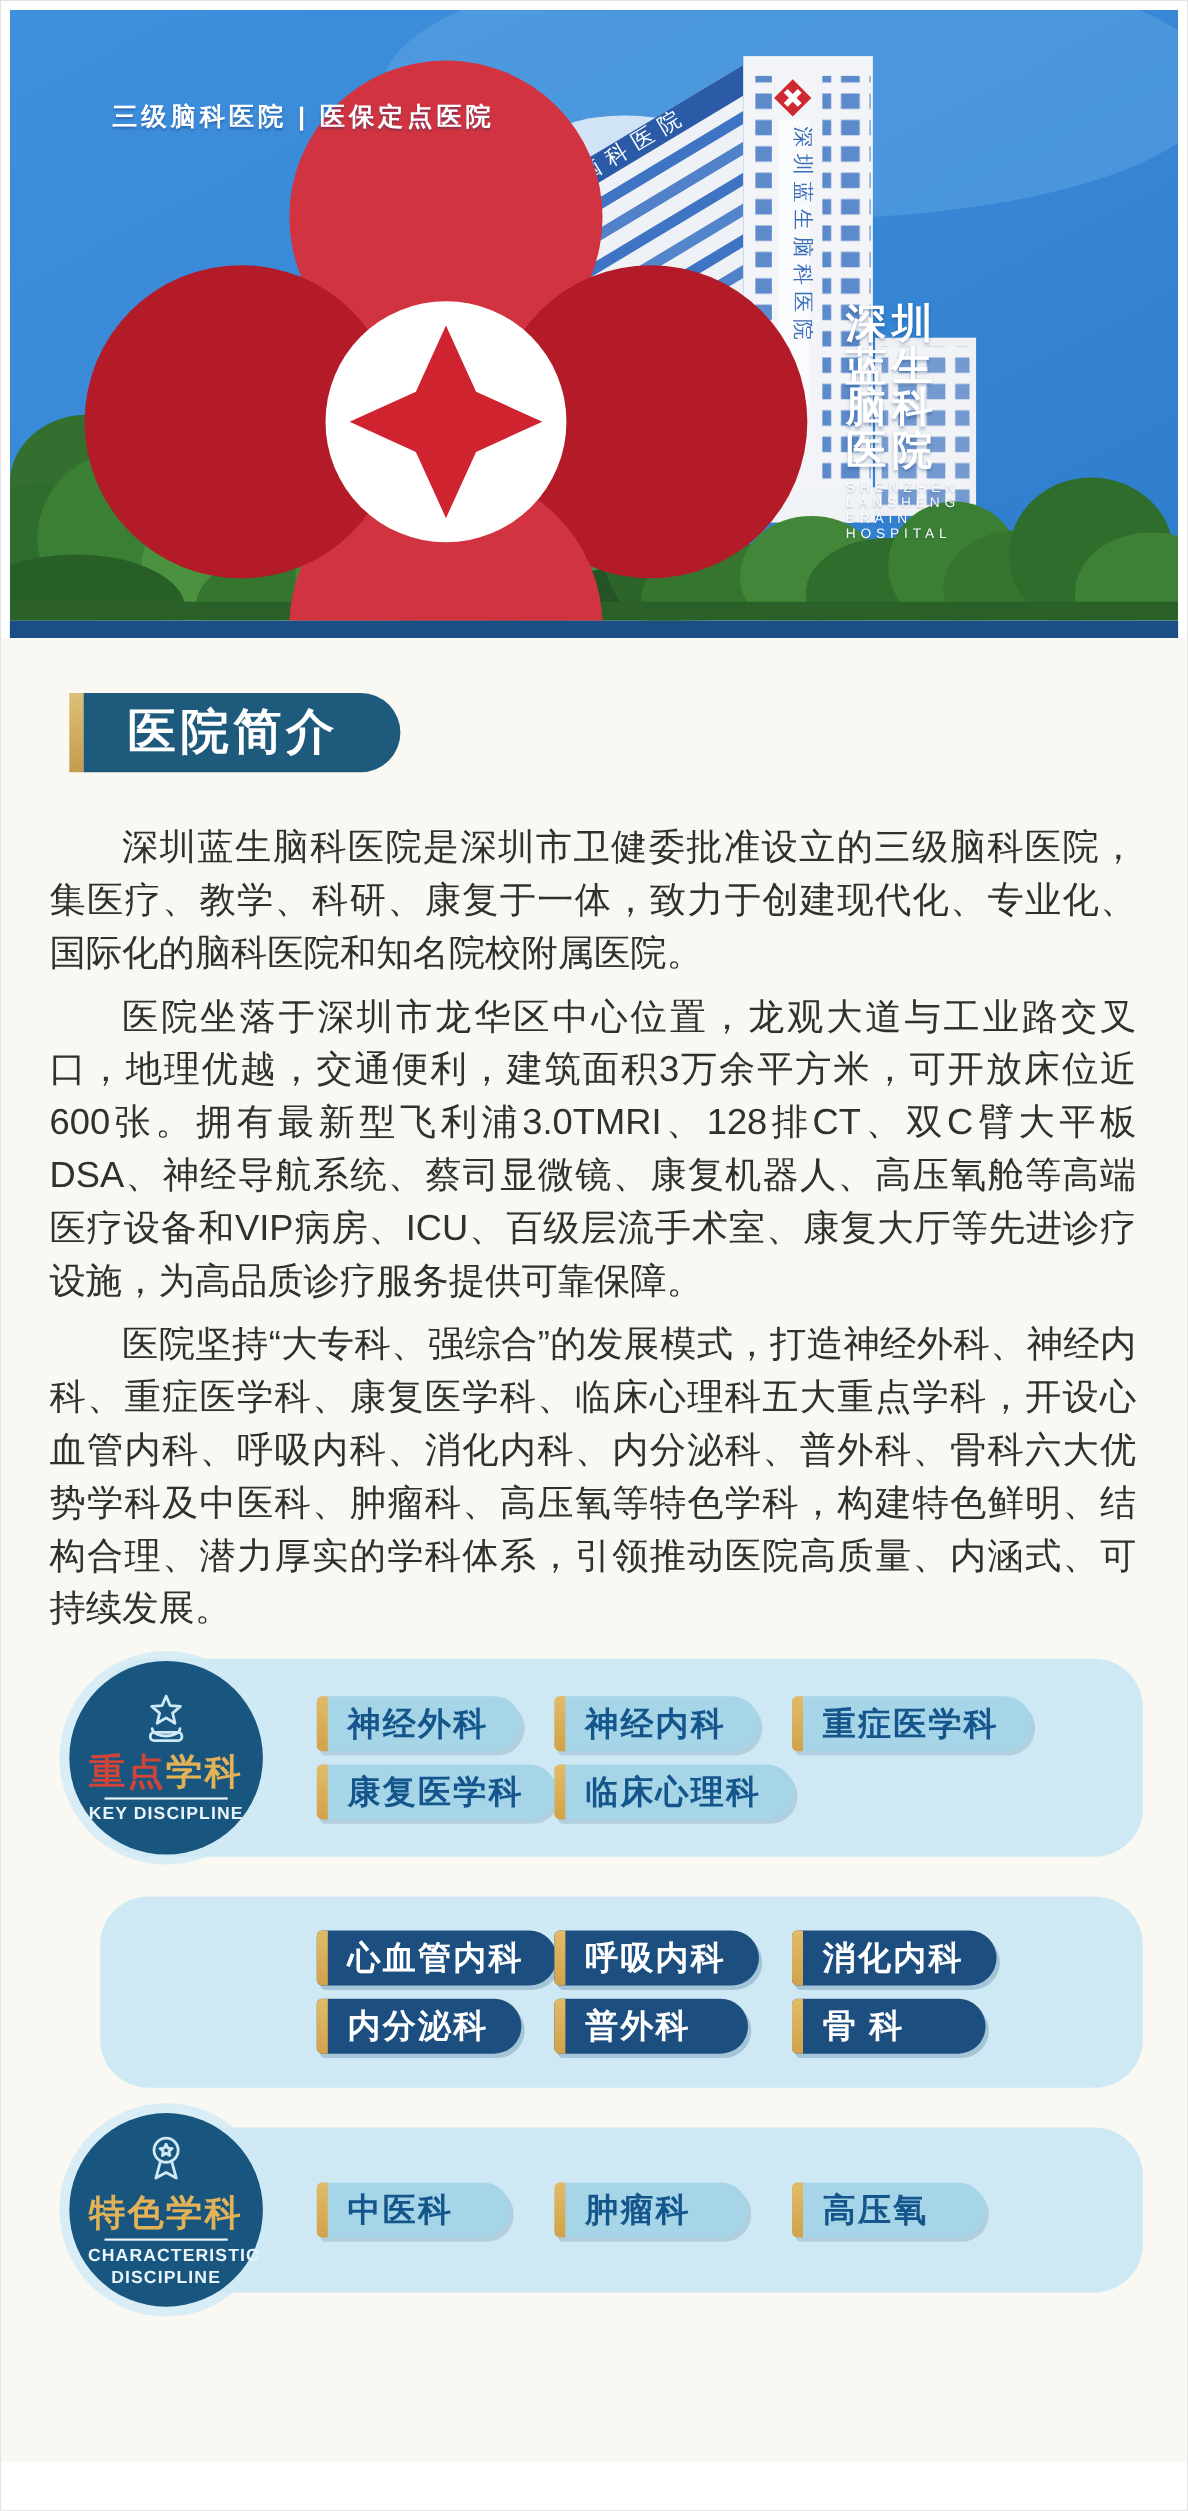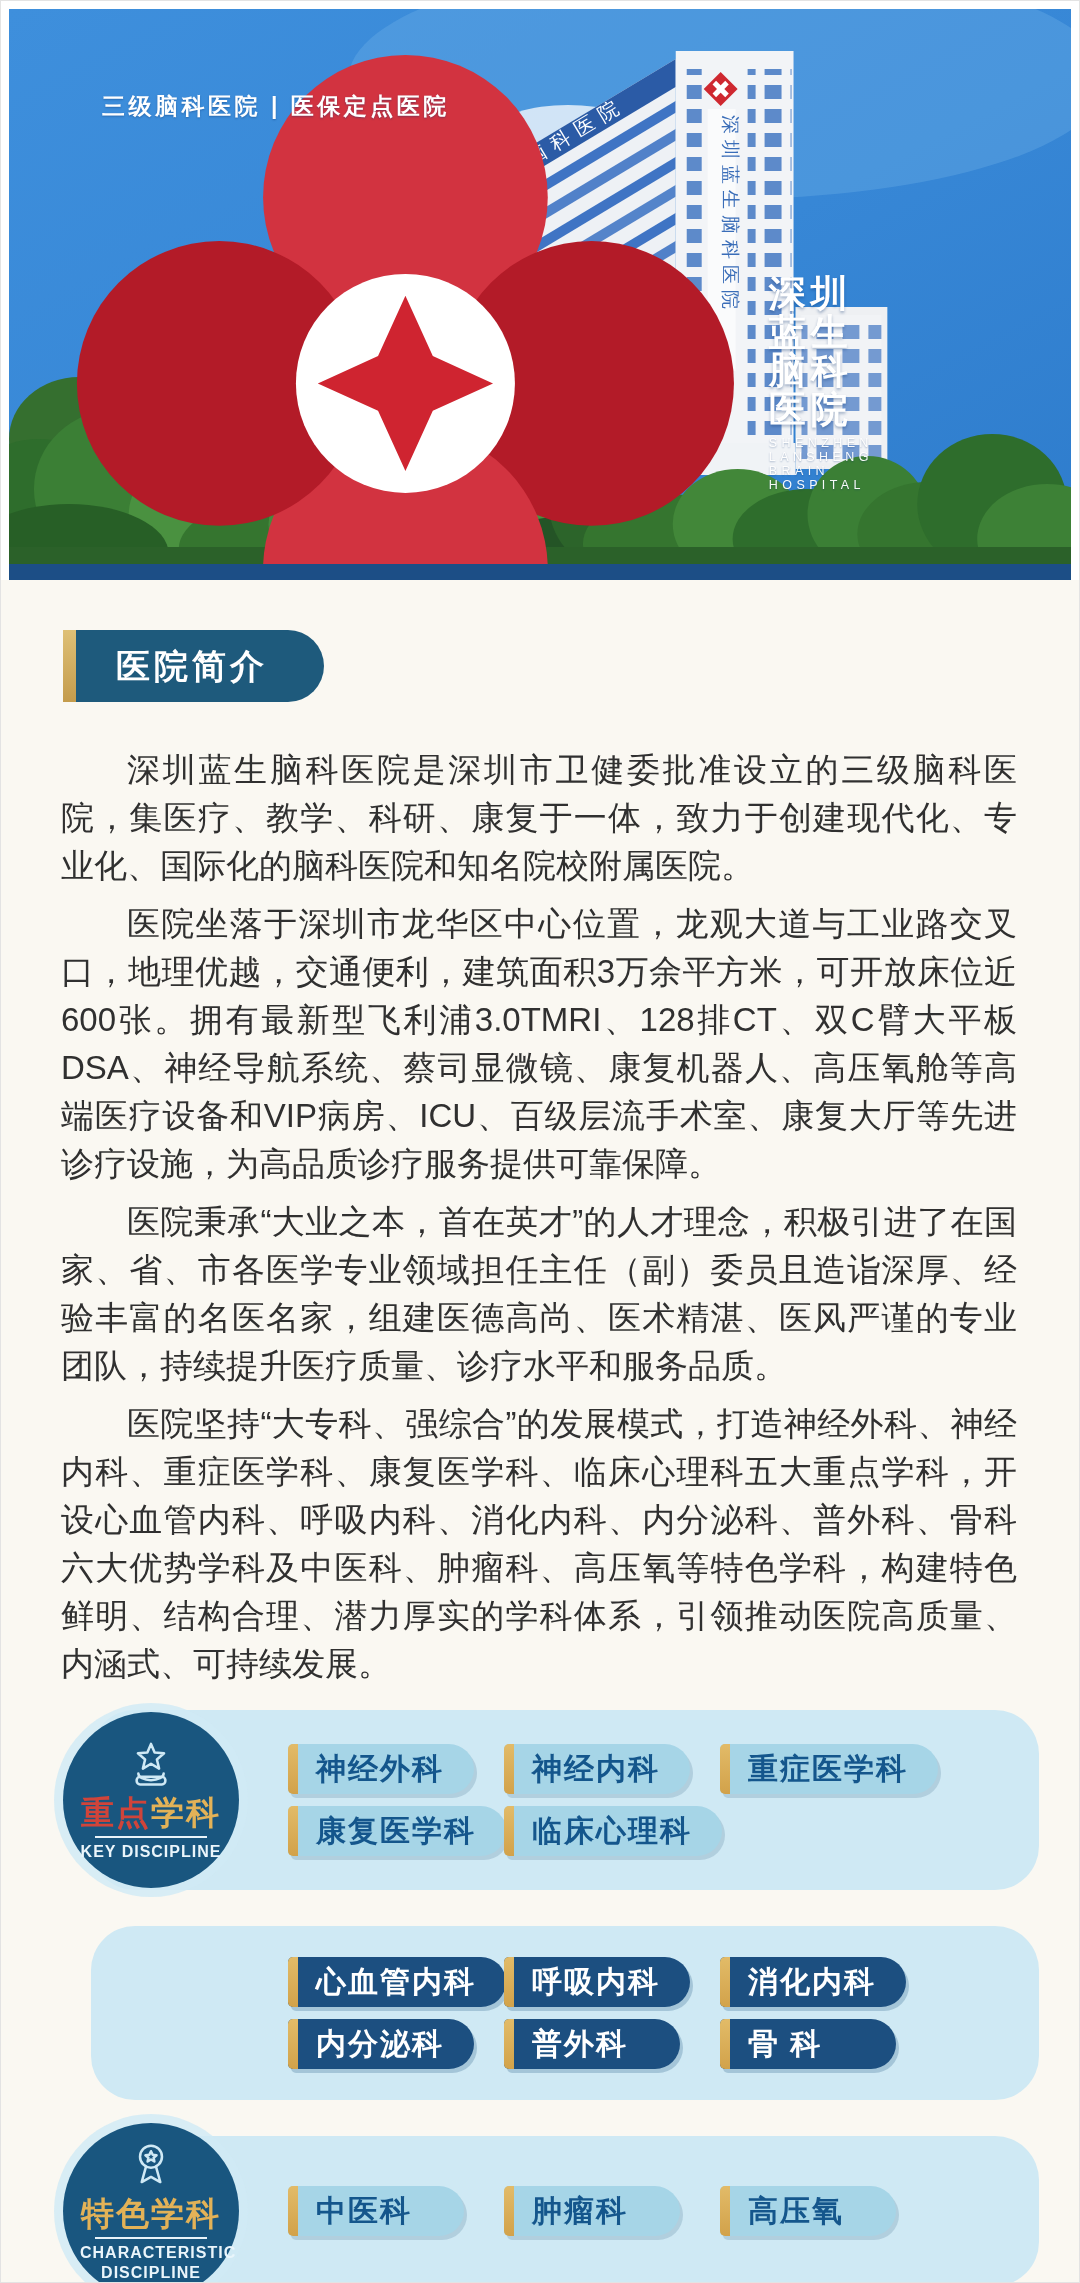--- a/index.html
+++ b/index.html
@@ -19,25 +19,25 @@
     text-shadow:0 2px 3px rgba(10,50,110,.35);}
   .logo-en{font-size:12.5px;font-weight:normal;letter-spacing:4.4px;margin-top:6px;opacity:.96;
     text-shadow:0 1px 2px rgba(10,50,110,.35);}
   .hero-tagline{position:absolute;top:82px;left:93px;font-size:23px;font-weight:bold;
     letter-spacing:3.5px;text-shadow:0 1px 2px rgba(10,50,110,.4);}
   .hero-strip{height:16px;margin:0 8px;background:#1c4e86;}
   
   .content{background:#faf8f2;padding-bottom:46px;min-height:1658px;box-sizing:border-box;}
   .section-head{display:flex;align-items:stretch;height:72px;margin:0 0 0 62px;padding-top:50px;}
   .gold-bar{width:13px;background:linear-gradient(180deg,#dec076 0%,#c49c4c 100%);}
-  .section-badge{background:#1e5a7c;color:#ffffff;font-size:34px;font-weight:bold;
+  .section-badge{background:#1e5a7c;color:#ffffff;font-size:44px;font-weight:bold;
     letter-spacing:4px;line-height:72px;padding:0 56px 0 40px;border-radius:0 40px 40px 0;}
   .paragraphs{margin:44px 46px 0 44px;font-size:33px;line-height:48px;color:#303030;
     text-align:justify;}
-  .paragraphs p{margin:0 16px 10px;text-indent:2em;}
+  .paragraphs p{margin:0 0 10px;text-indent:2em;}
   
   .cards{margin:22px 40px 0 90px;}
   .card{position:relative;background:#cfe9f4;border-radius:44px;margin-bottom:36px;}
   .card.h1{height:180px;}
   .card.h2{height:174px;}
   .card.h3{height:150px;}
   .badge-circle{position:absolute;left:-28px;top:50%;transform:translateY(-50%);
     width:176px;height:176px;border-radius:50%;background:#19567f;
     display:flex;flex-direction:column;align-items:center;justify-content:center;
     box-shadow:0 0 0 9px rgba(208,234,245,.8);z-index:2;}
@@ -173,21 +173,20 @@
   <div class="content">
 
     <div class="section-head">
       <div class="gold-bar"></div>
       <div class="section-badge">医院简介</div>
     </div>
 
     <div class="paragraphs">
       <p>深圳蓝生脑科医院是深圳市卫健委批准设立的三级脑科医院，集医疗、教学、科研、康复于一体，致力于创建现代化、专业化、国际化的脑科医院和知名院校附属医院。</p>
       <p>医院坐落于深圳市龙华区中心位置，龙观大道与工业路交叉口，地理优越，交通便利，建筑面积3万余平方米，可开放床位近600张。拥有最新型飞利浦3.0TMRI、128排CT、双C臂大平板DSA、神经导航系统、蔡司显微镜、康复机器人、高压氧舱等高端医疗设备和VIP病房、ICU、百级层流手术室、康复大厅等先进诊疗设施，为高品质诊疗服务提供可靠保障。</p>
-      <p>医院秉承“大业之本，首在英才”的人才理念，积极引进了在国家、省、市各医学专业领域担任主任（副）委员且造诣深厚、经验丰富的名医名家，组建医德高尚、医术精湛、医风严谨的专业团队，持续提升医疗质量、诊疗水平和服务品质。</p>
       <p>医院坚持“大专科、强综合”的发展模式，打造神经外科、神经内科、重症医学科、康复医学科、临床心理科五大重点学科，开设心血管内科、呼吸内科、消化内科、内分泌科、普外科、骨科六大优势学科及中医科、肿瘤科、高压氧等特色学科，构建特色鲜明、结构合理、潜力厚实的学科体系，引领推动医院高质量、内涵式、可持续发展。</p>
     </div>
 
     <div class="cards">
 
       <div class="card h1 light">
         <div class="badge-circle">
           <svg viewBox="0 0 64 64" fill="none" stroke="#cfe9f5" stroke-width="3" stroke-linejoin="round" stroke-linecap="round">
             <path d="M32 7 L36.3 17.2 L47.5 18.1 L39 25.4 L41.6 36.3 L32 30.5 L22.4 36.3 L25 25.4 L16.5 18.1 L27.7 17.2 Z"></path>
             <path d="M17 42 a15 8 0 0 0 30 0"></path>

